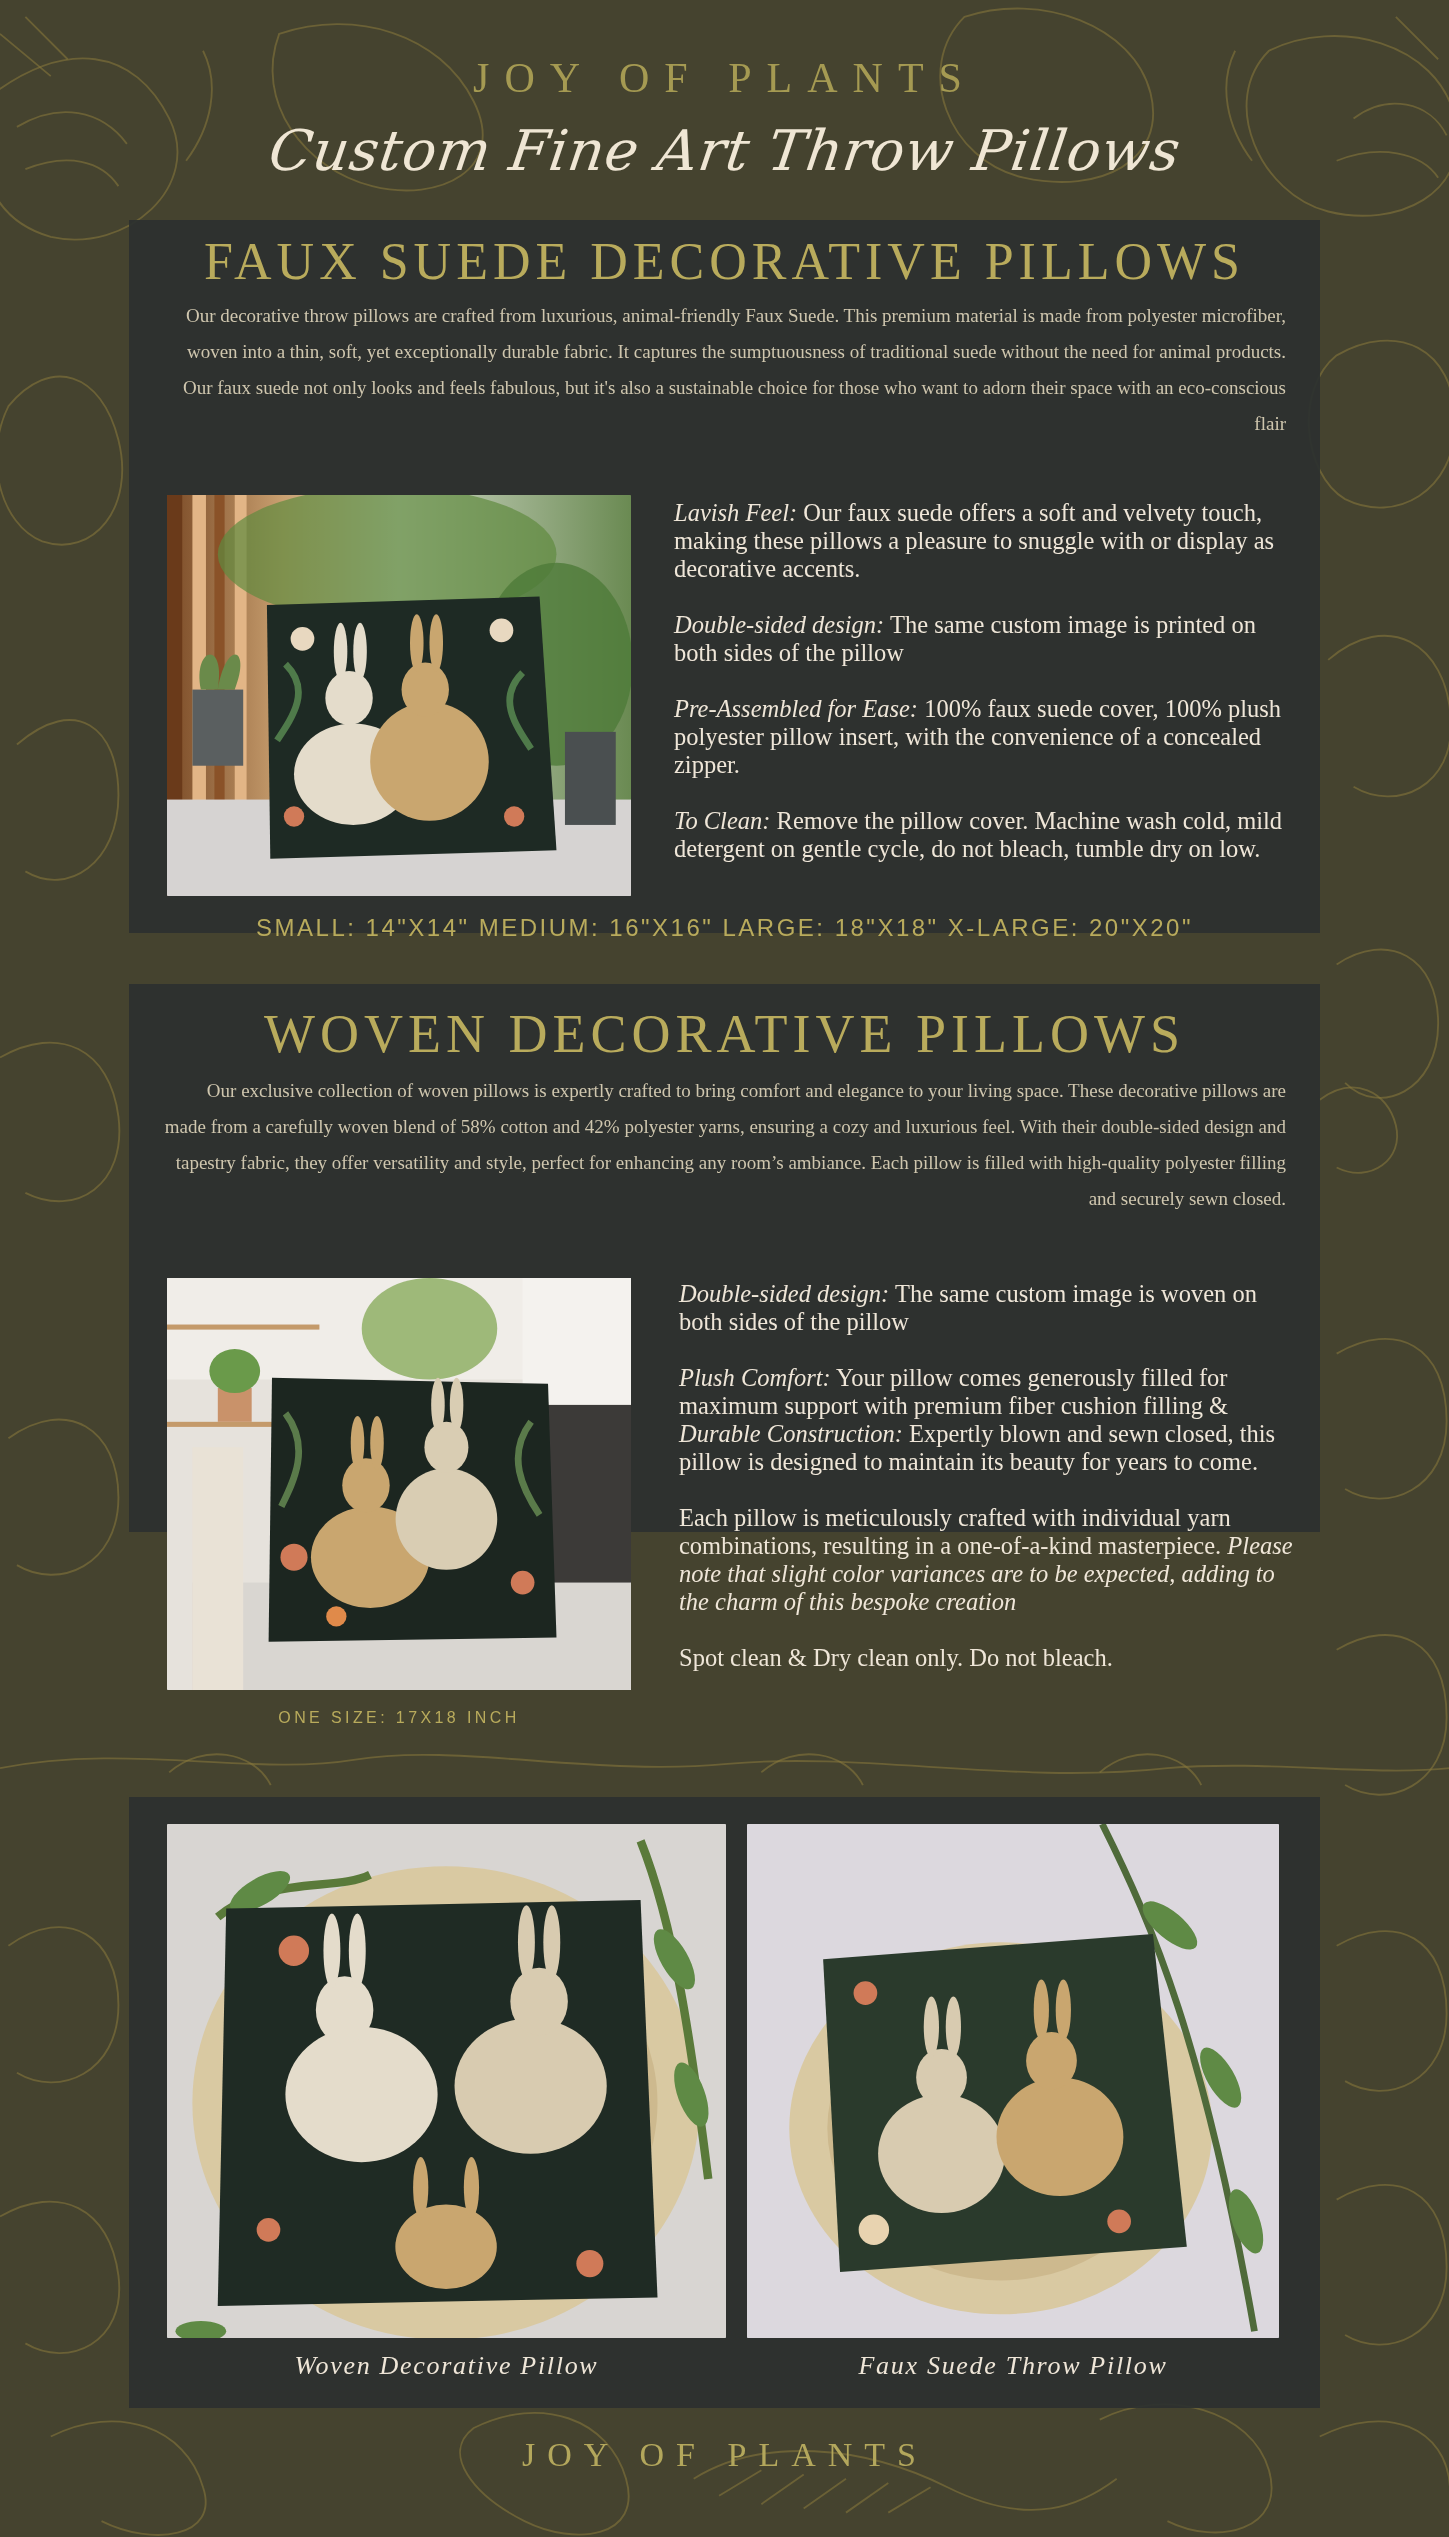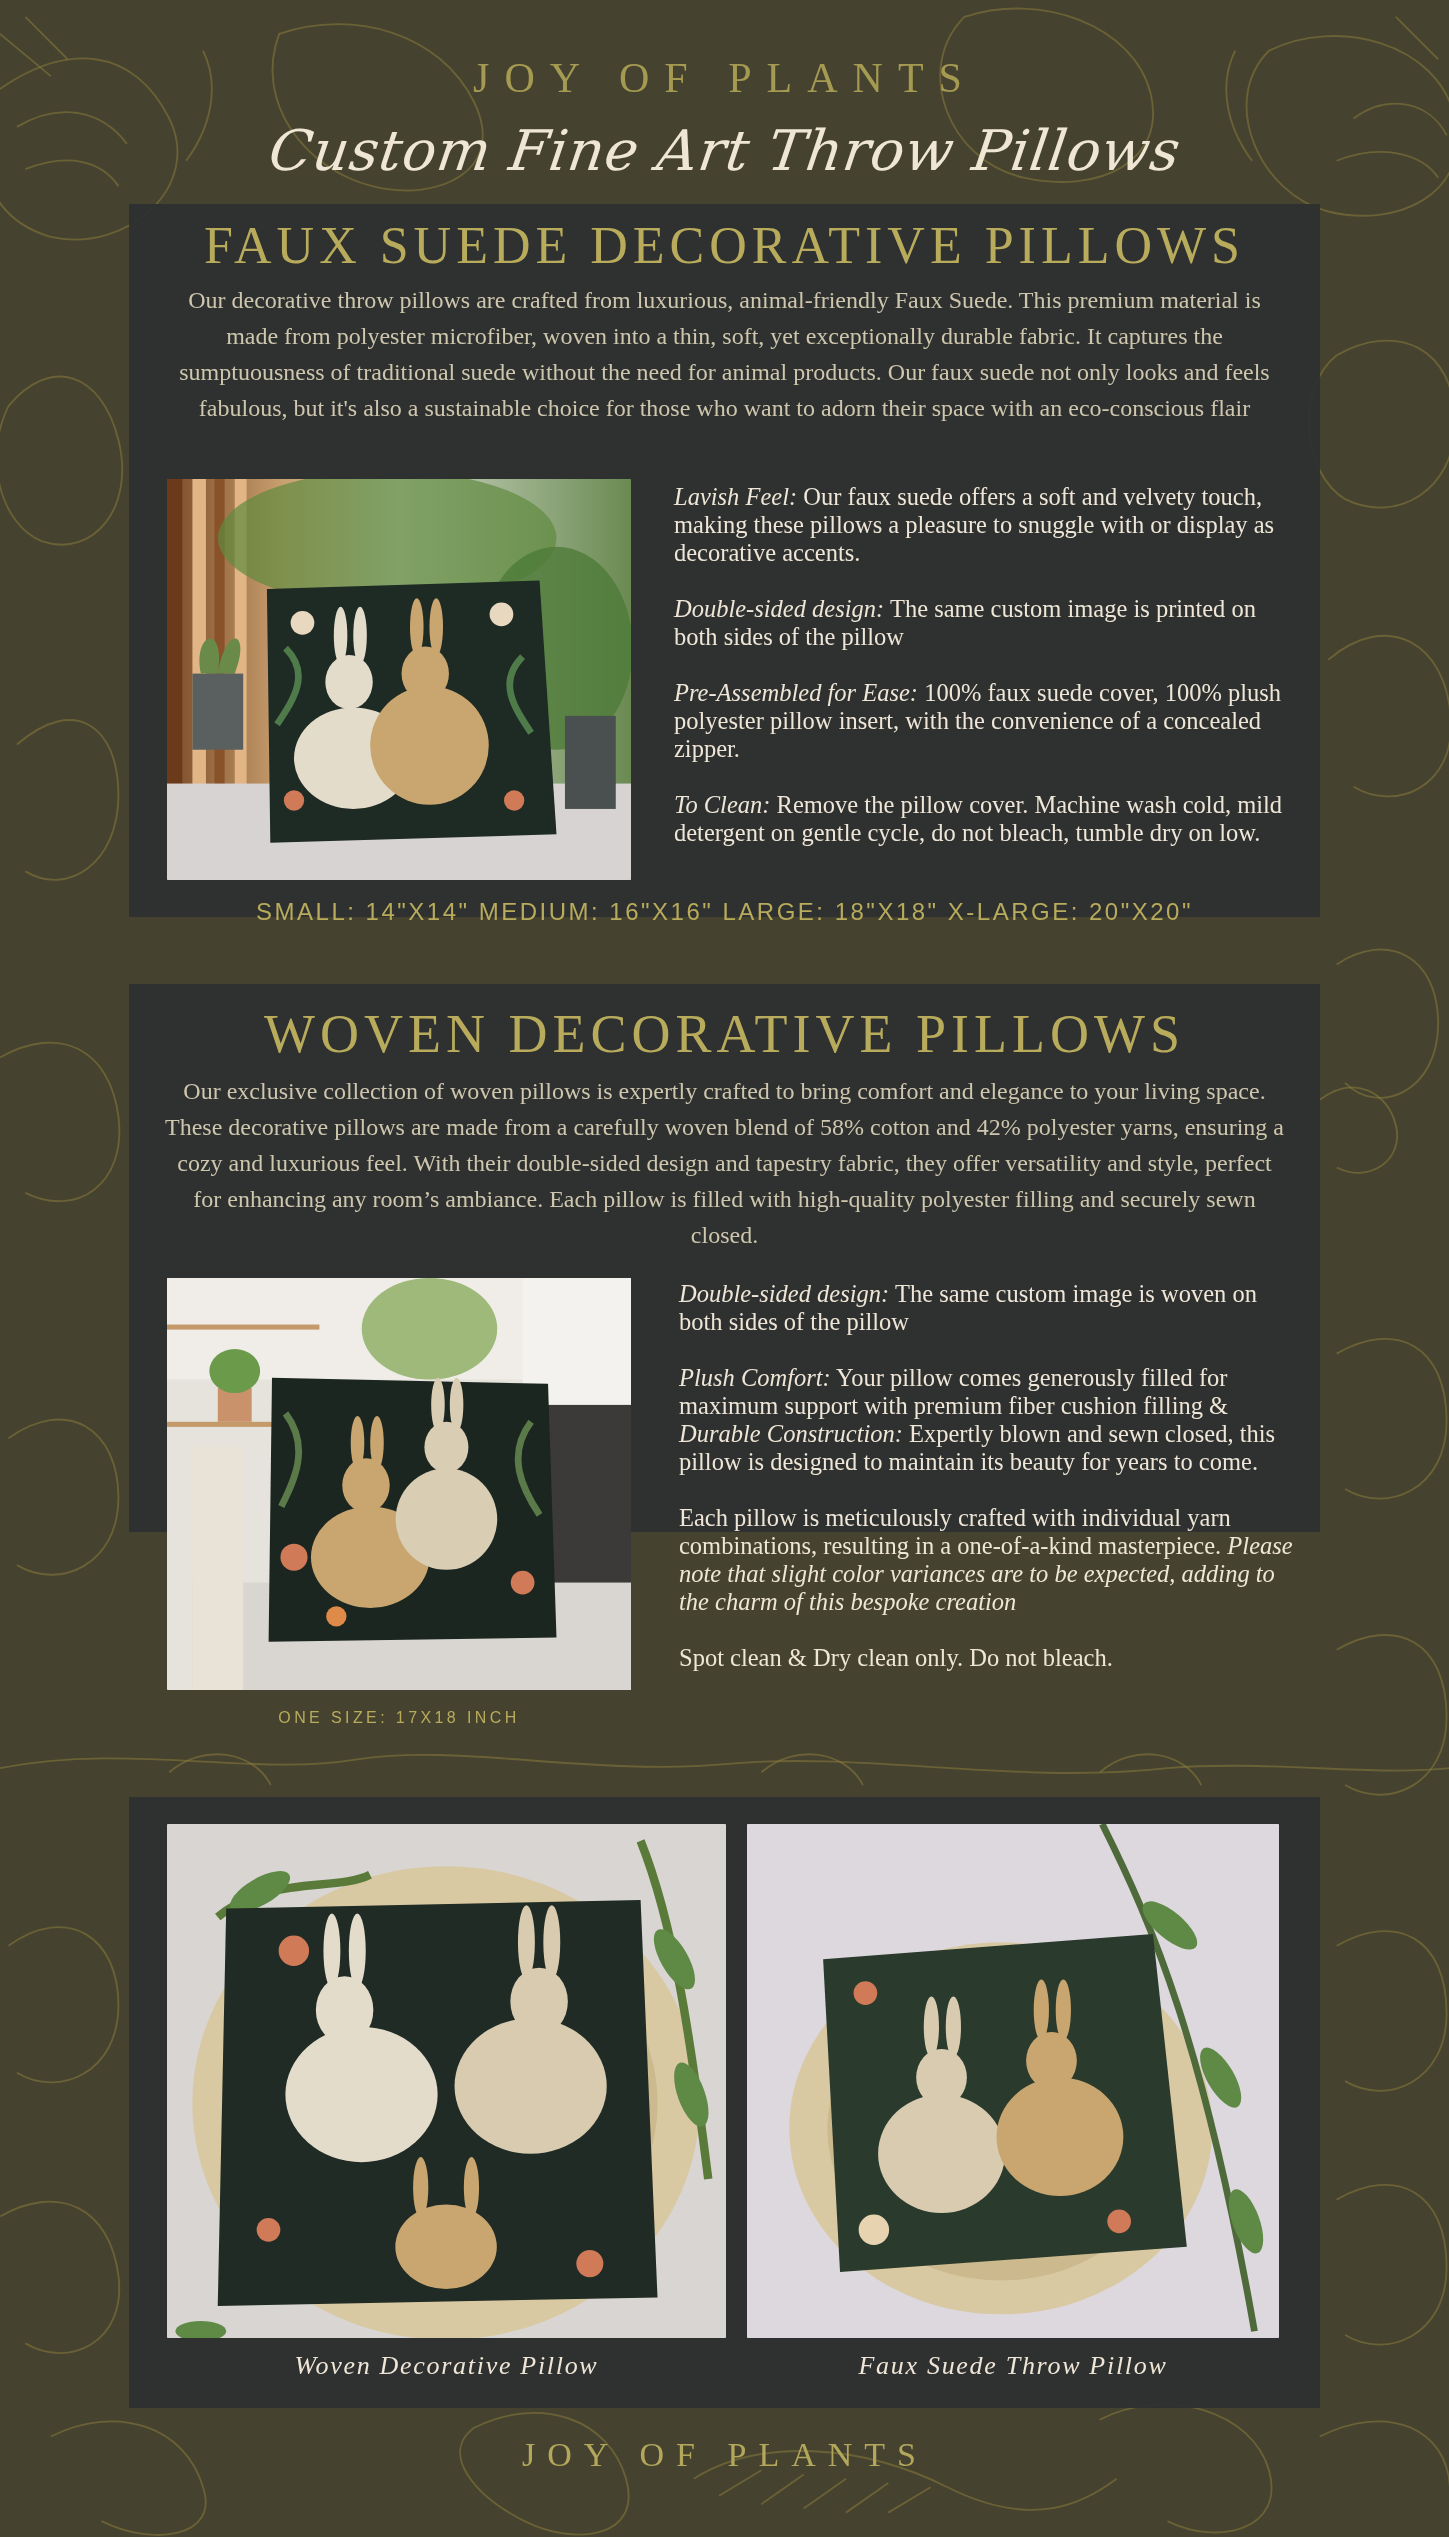--- a/index.html
+++ b/index.html
@@ -24,35 +24,35 @@
     font-family: "DejaVu Serif", serif; font-style: italic; font-size: 56px;
     color: #efe6d4; letter-spacing: 0.8px; z-index: 2;
     transform: skewX(-8deg);
   }
 
   .panel {
     position: absolute; left: 129px; width: 1191px;
     background: rgba(44, 48, 47, 0.93);
     z-index: 1;
   }
-  .panel-1 { top: 204px; height: 713px; }
+  .panel-1 { top: 220px; height: 713px; }
   .panel-2 { top: 984px; height: 548px; }
   .panel-3 { top: 1797px; height: 611px; }
 
   .panel-heading {
     position: absolute; left: 0; width: 1191px; text-align: center;
     font-family: "Liberation Serif", serif; color: #b9ab5c;
     font-size: 52px; letter-spacing: 5px; font-weight: 400;
   }
   .panel-1 .panel-heading { top: 12px; }
   .panel-2 .panel-heading { top: 18.6px; font-size: 54px; }
 
   .intro {
-    position: absolute; left: 34px; width: 1123px; text-align: center;
-    font-family: "Liberation Serif", serif; font-size: 24px; line-height: 36px;
+    position: absolute; left: 34px; width: 1123px; text-align: right;
+    font-family: "Liberation Serif", serif; font-size: 19px; line-height: 36px;
     color: #cfc6ae;
   }
   .panel-1 .intro { top: 78px; }
   .panel-2 .intro { top: 89px; }
 
   .photo {
     position: absolute; overflow: hidden;
     border-radius: 0.8px;
   }
   .photo svg { display: block; width: 100%; height: 100%; }

